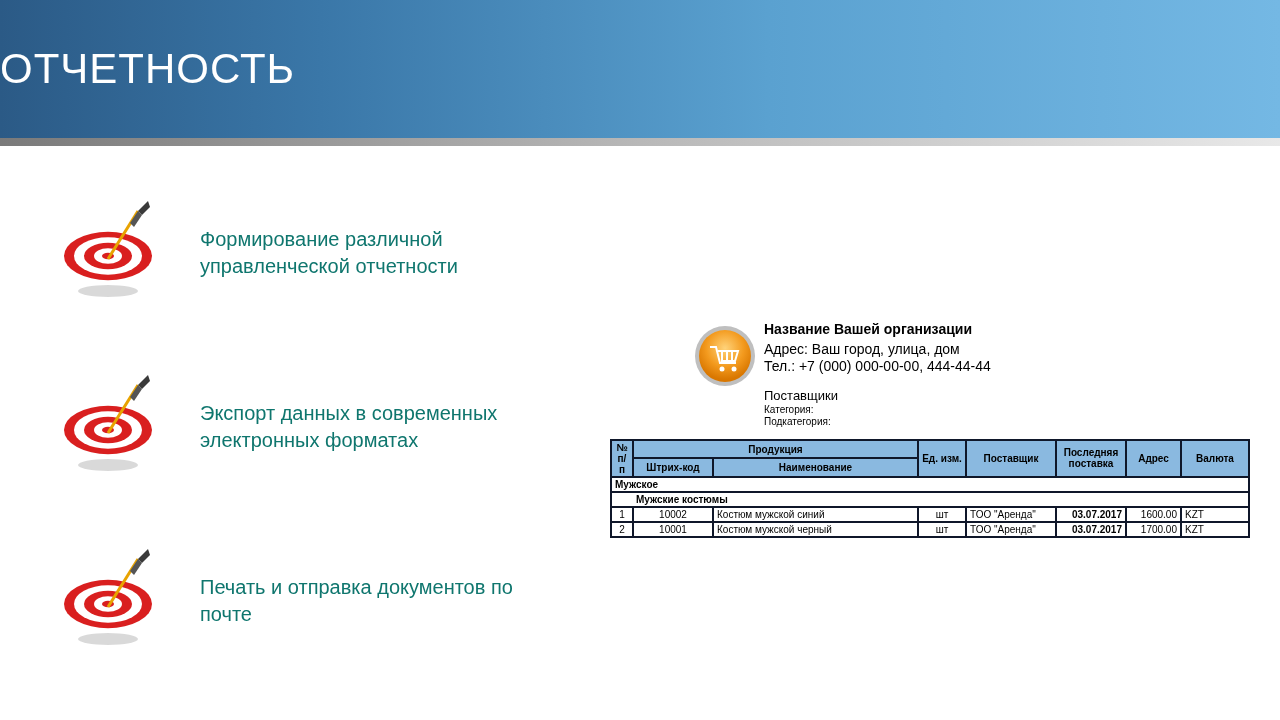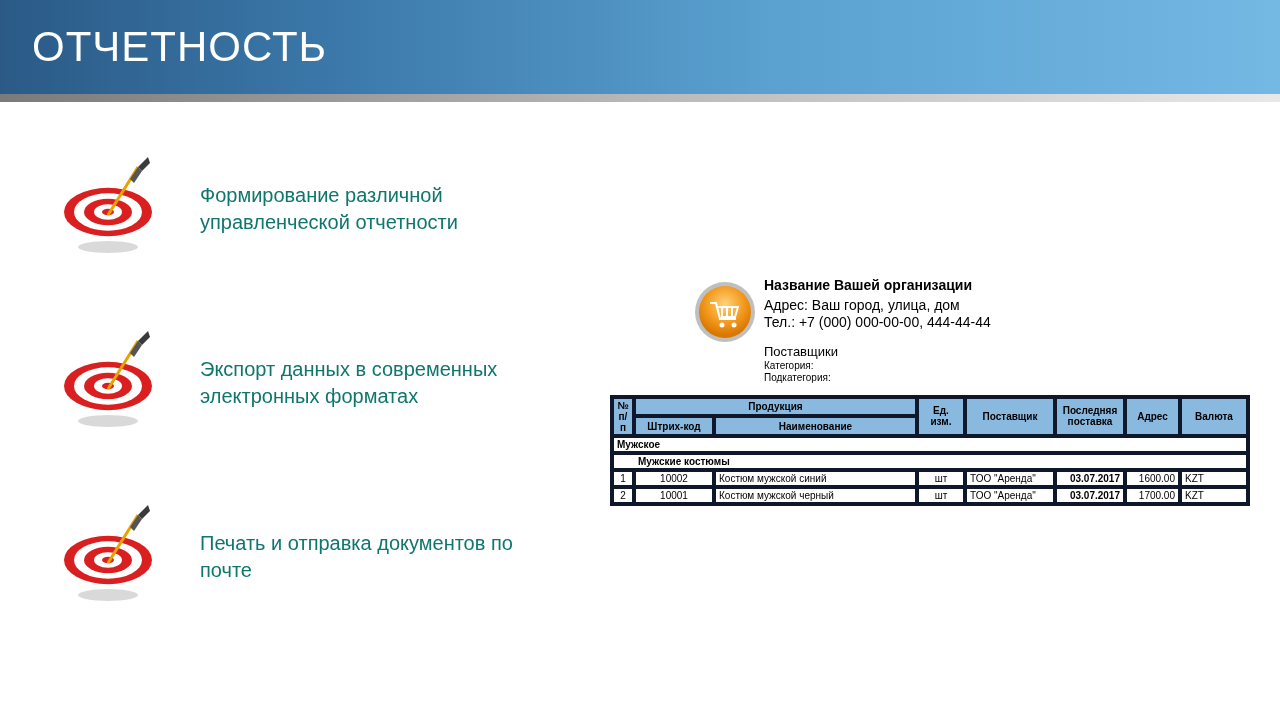--- a/index.html
+++ b/index.html
@@ -5,26 +5,25 @@
   * { box-sizing: border-box; margin: 0; padding: 0; }
   body {
     width: 1280px;
     height: 720px;
     font-family: "Segoe UI", Arial, sans-serif;
     background: #fff;
     overflow: hidden;
     position: relative;
   }
   .header-band {
-    height: 94px;
+    height: 138px;
     width: 100%;
     background: linear-gradient(90deg, #2b5a86 0%, #3a77a8 25%, #5aa1d0 60%, #74b8e4 100%);
     display: flex;
     align-items: center;
-    padding-left: 32px;
   }
   .header-title {
     color: #ffffff;
     font-size: 42px;
     font-weight: 300;
     letter-spacing: 1px;
   }
   .grey-strip {
     height: 8px;
     width: 100%;
@@ -80,21 +79,21 @@
   .org-addr, .org-tel { font-size: 14px; }
   .suppliers-title { font-weight: normal; font-size: 13px; margin-top: 12px; }
   .suppliers-sub { font-size: 10px; }
   table.report-table {
     border-collapse: collapse;
     width: 100%;
     font-size: 10px;
     margin-top: 6px;
   }
   table.report-table th, table.report-table td {
-    border: 4px solid #0f172a;
+    border: 2px solid #0f172a;
     padding: 1px 3px;
     vertical-align: middle;
   }
   table.report-table th {
     background: #8ab9e0;
     font-weight: bold;
     text-align: center;
   }
   .group-row td {
     font-weight: bold;

